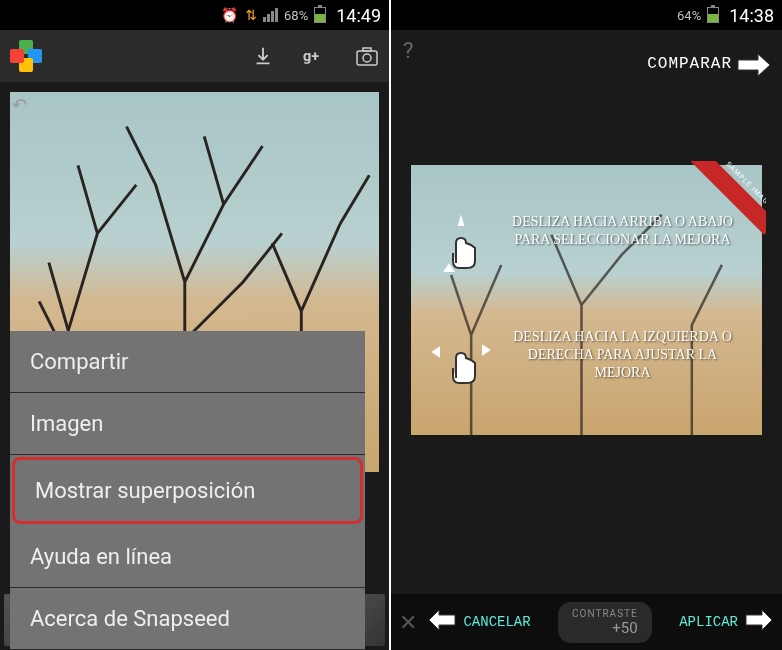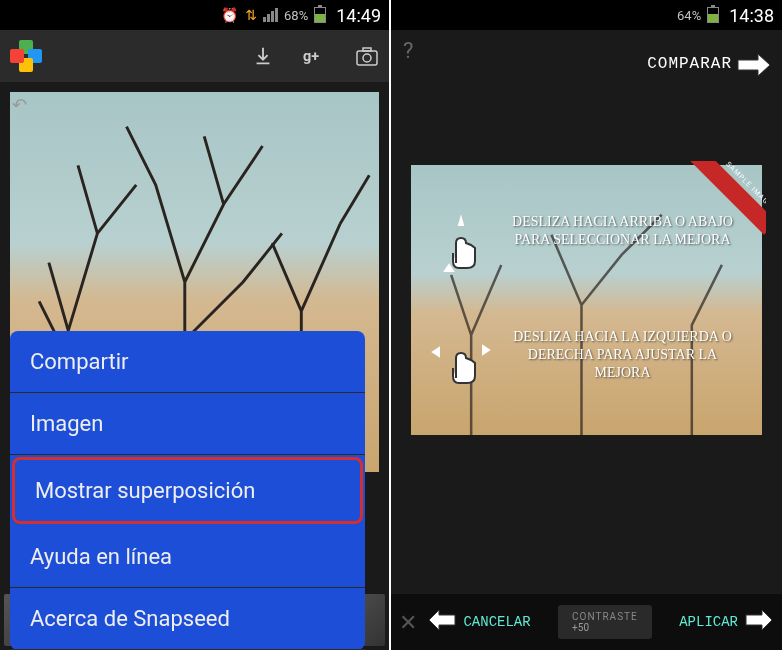--- a/index.html
+++ b/index.html
@@ -30,21 +30,21 @@
     .petal.p2 { background: #2196f3; top: 9px; right: 0; }
     .petal.p3 { background: #ffc107; bottom: 0; left: 9px; }
     .petal.p4 { background: #f44336; top: 9px; left: 0; }
     .action-icons { display: flex; gap: 28px; align-items: center; }
     .act-icon { width: 24px; height: 24px; display: flex; align-items: center; justify-content: center; color: #ddd; font-size: 20px; }
     
     .photo-area { position: relative; width: 100%; height: 400px; padding: 10px; }
     .undo-icon { position: absolute; top: 12px; left: 12px; color: #999; font-size: 18px; z-index: 2; }
     .photo { width: 100%; height: 100%; background: linear-gradient(180deg, #a8c5c5 0%, #b8d0d0 40%, #d4b890 55%, #c9a56e 100%); position: relative; overflow: hidden; }
     
-    .menu { position: absolute; left: 10px; right: 24px; bottom: 0; background: #1d4ed8; z-index: 10; border-radius: 8px; }
+    .menu { position: absolute; left: 10px; right: 24px; bottom: 0; background: #737373; z-index: 10; }
     .menu-item { padding: 18px 20px; color: #eee; font-size: 22px; border-bottom: 1px solid #2a2a2a; }
     .menu-item.highlight { border: 3px solid #d32f2f; border-radius: 8px; margin: 2px; }
     .thumb-strip { position: absolute; bottom: 0; left: 0; right: 0; height: 60px; display: flex; gap: 8px; padding: 4px; z-index: 1; }
     .thumb { width: 60px; height: 52px; background: linear-gradient(135deg, #555, #333); border-radius: 2px; }
     
     
     .help-icon { position: absolute; top: 38px; left: 12px; color: #666; font-size: 22px; }
     .compare-label { position: absolute; top: 55px; right: 50px; color: #fff; font-size: 16px; font-family: Liberation Mono, monospace; letter-spacing: 1px; }
     .arrow-r { position: absolute; top: 52px; right: 10px; }
     
@@ -53,23 +53,23 @@
     .sample-ribbon::before { content: ''; position: absolute; top: 16px; right: -22px; width: 120px; height: 18px; background: #c62828; transform: rotate(45deg); }
     .sample-text { position: absolute; top: 20px; right: -14px; transform: rotate(45deg); color: #fff; font-size: 7px; letter-spacing: 1px; }
     .tut-section { display: flex; align-items: flex-start; gap: 12px; }
     .hand-icon { width: 60px; height: 60px; flex-shrink: 0; }
     .tut-text { color: #fff; font-size: 14px; font-family: 'Comic Sans MS', cursive; text-align: center; text-shadow: 1px 1px 2px rgba(0,0,0,0.6); line-height: 1.3; flex: 1; }
     
     .bottom-bar-r { position: absolute; bottom: 0; left: 0; right: 0; height: 56px; background: rgba(0,0,0,0.5); display: flex; align-items: center; justify-content: space-between; padding: 0 8px; }
     .cancel-group { display: flex; align-items: center; gap: 6px; }
     .apply-group { display: flex; align-items: center; gap: 6px; }
     .bot-label { color: #5eead4; font-size: 14px; font-family: Liberation Mono, monospace; }
-    .contrast-box { background: #2a2a2a; padding: 6px 14px; border-radius: 3px; text-align: left; }
+    .contrast-box { background: #2a2a2a; padding: 6px 14px; border-radius: 13px; text-align: right; }
     .contrast-lbl { color: #888; font-size: 10px; letter-spacing: 1px; }
-    .contrast-val { color: #999; font-size: 10px; }
+    .contrast-val { color: #999; font-size: 15px; }
     .close-x { color: #555; font-size: 22px; margin-right: 4px; }
   </style>
 </head>
 <body>
 
 <div class="container">
 
   <div class="screen screen-left">
     <div class="status-bar">
       <span class="alarm">⏰</span>

